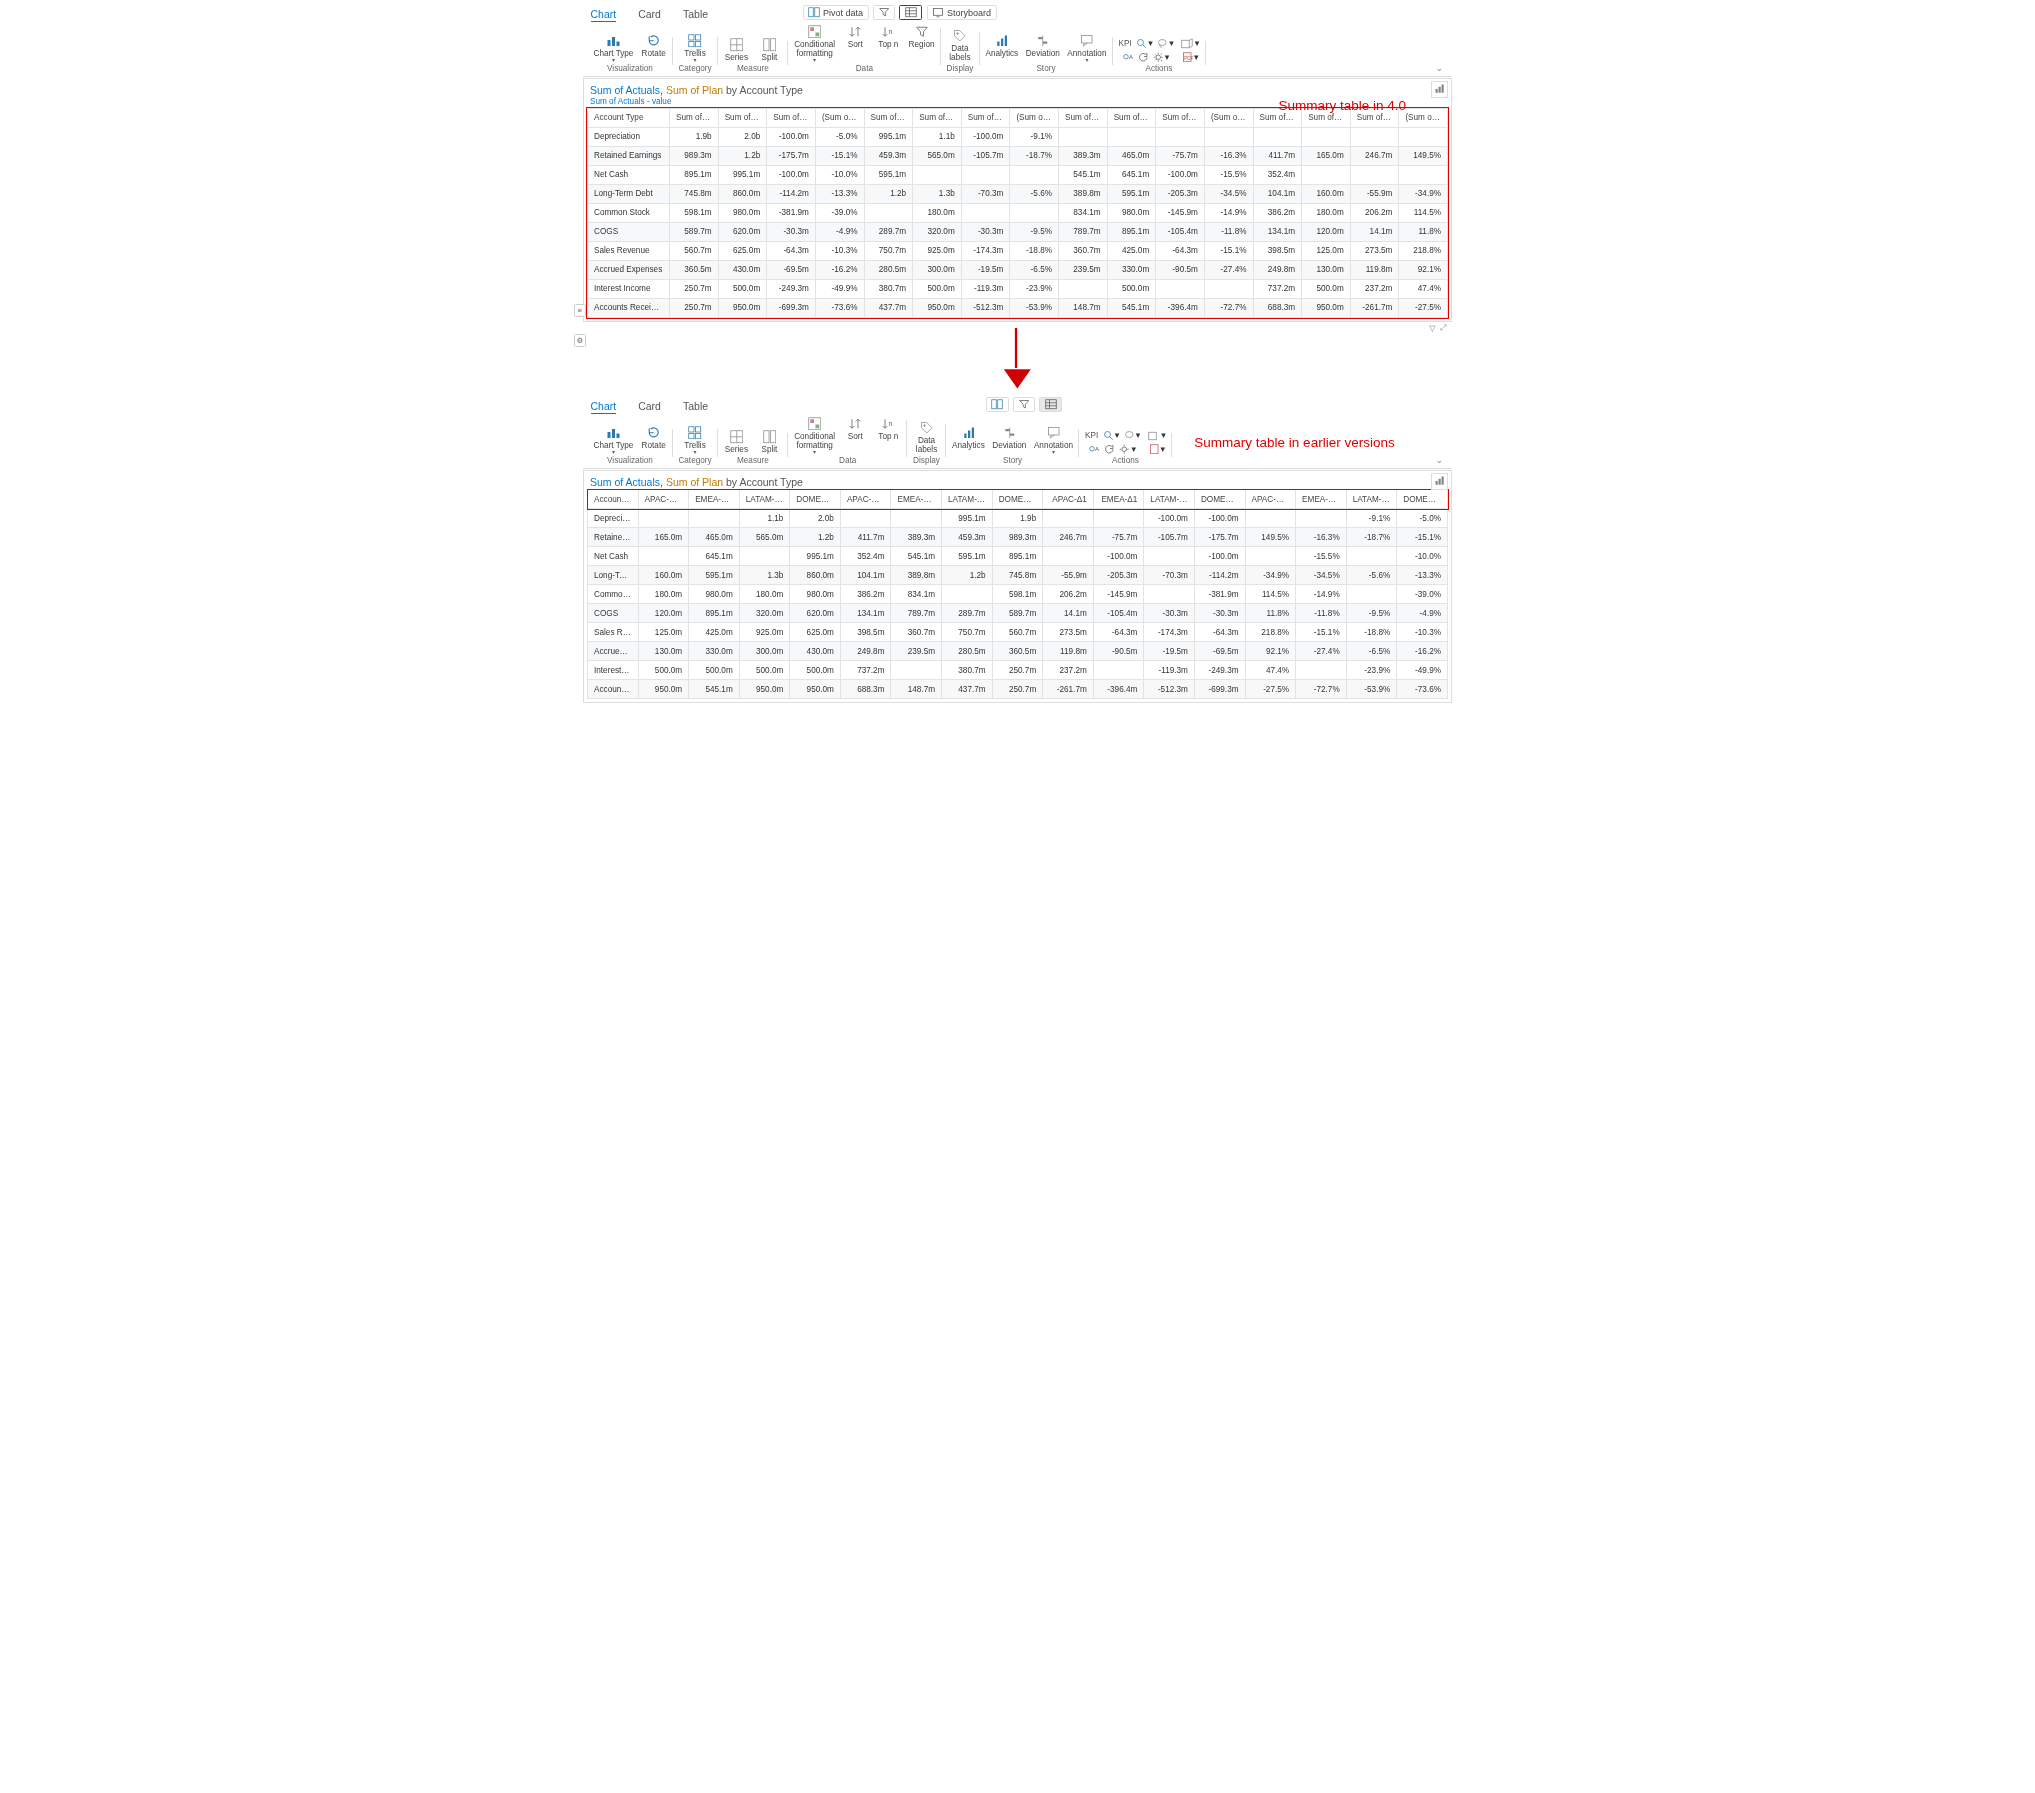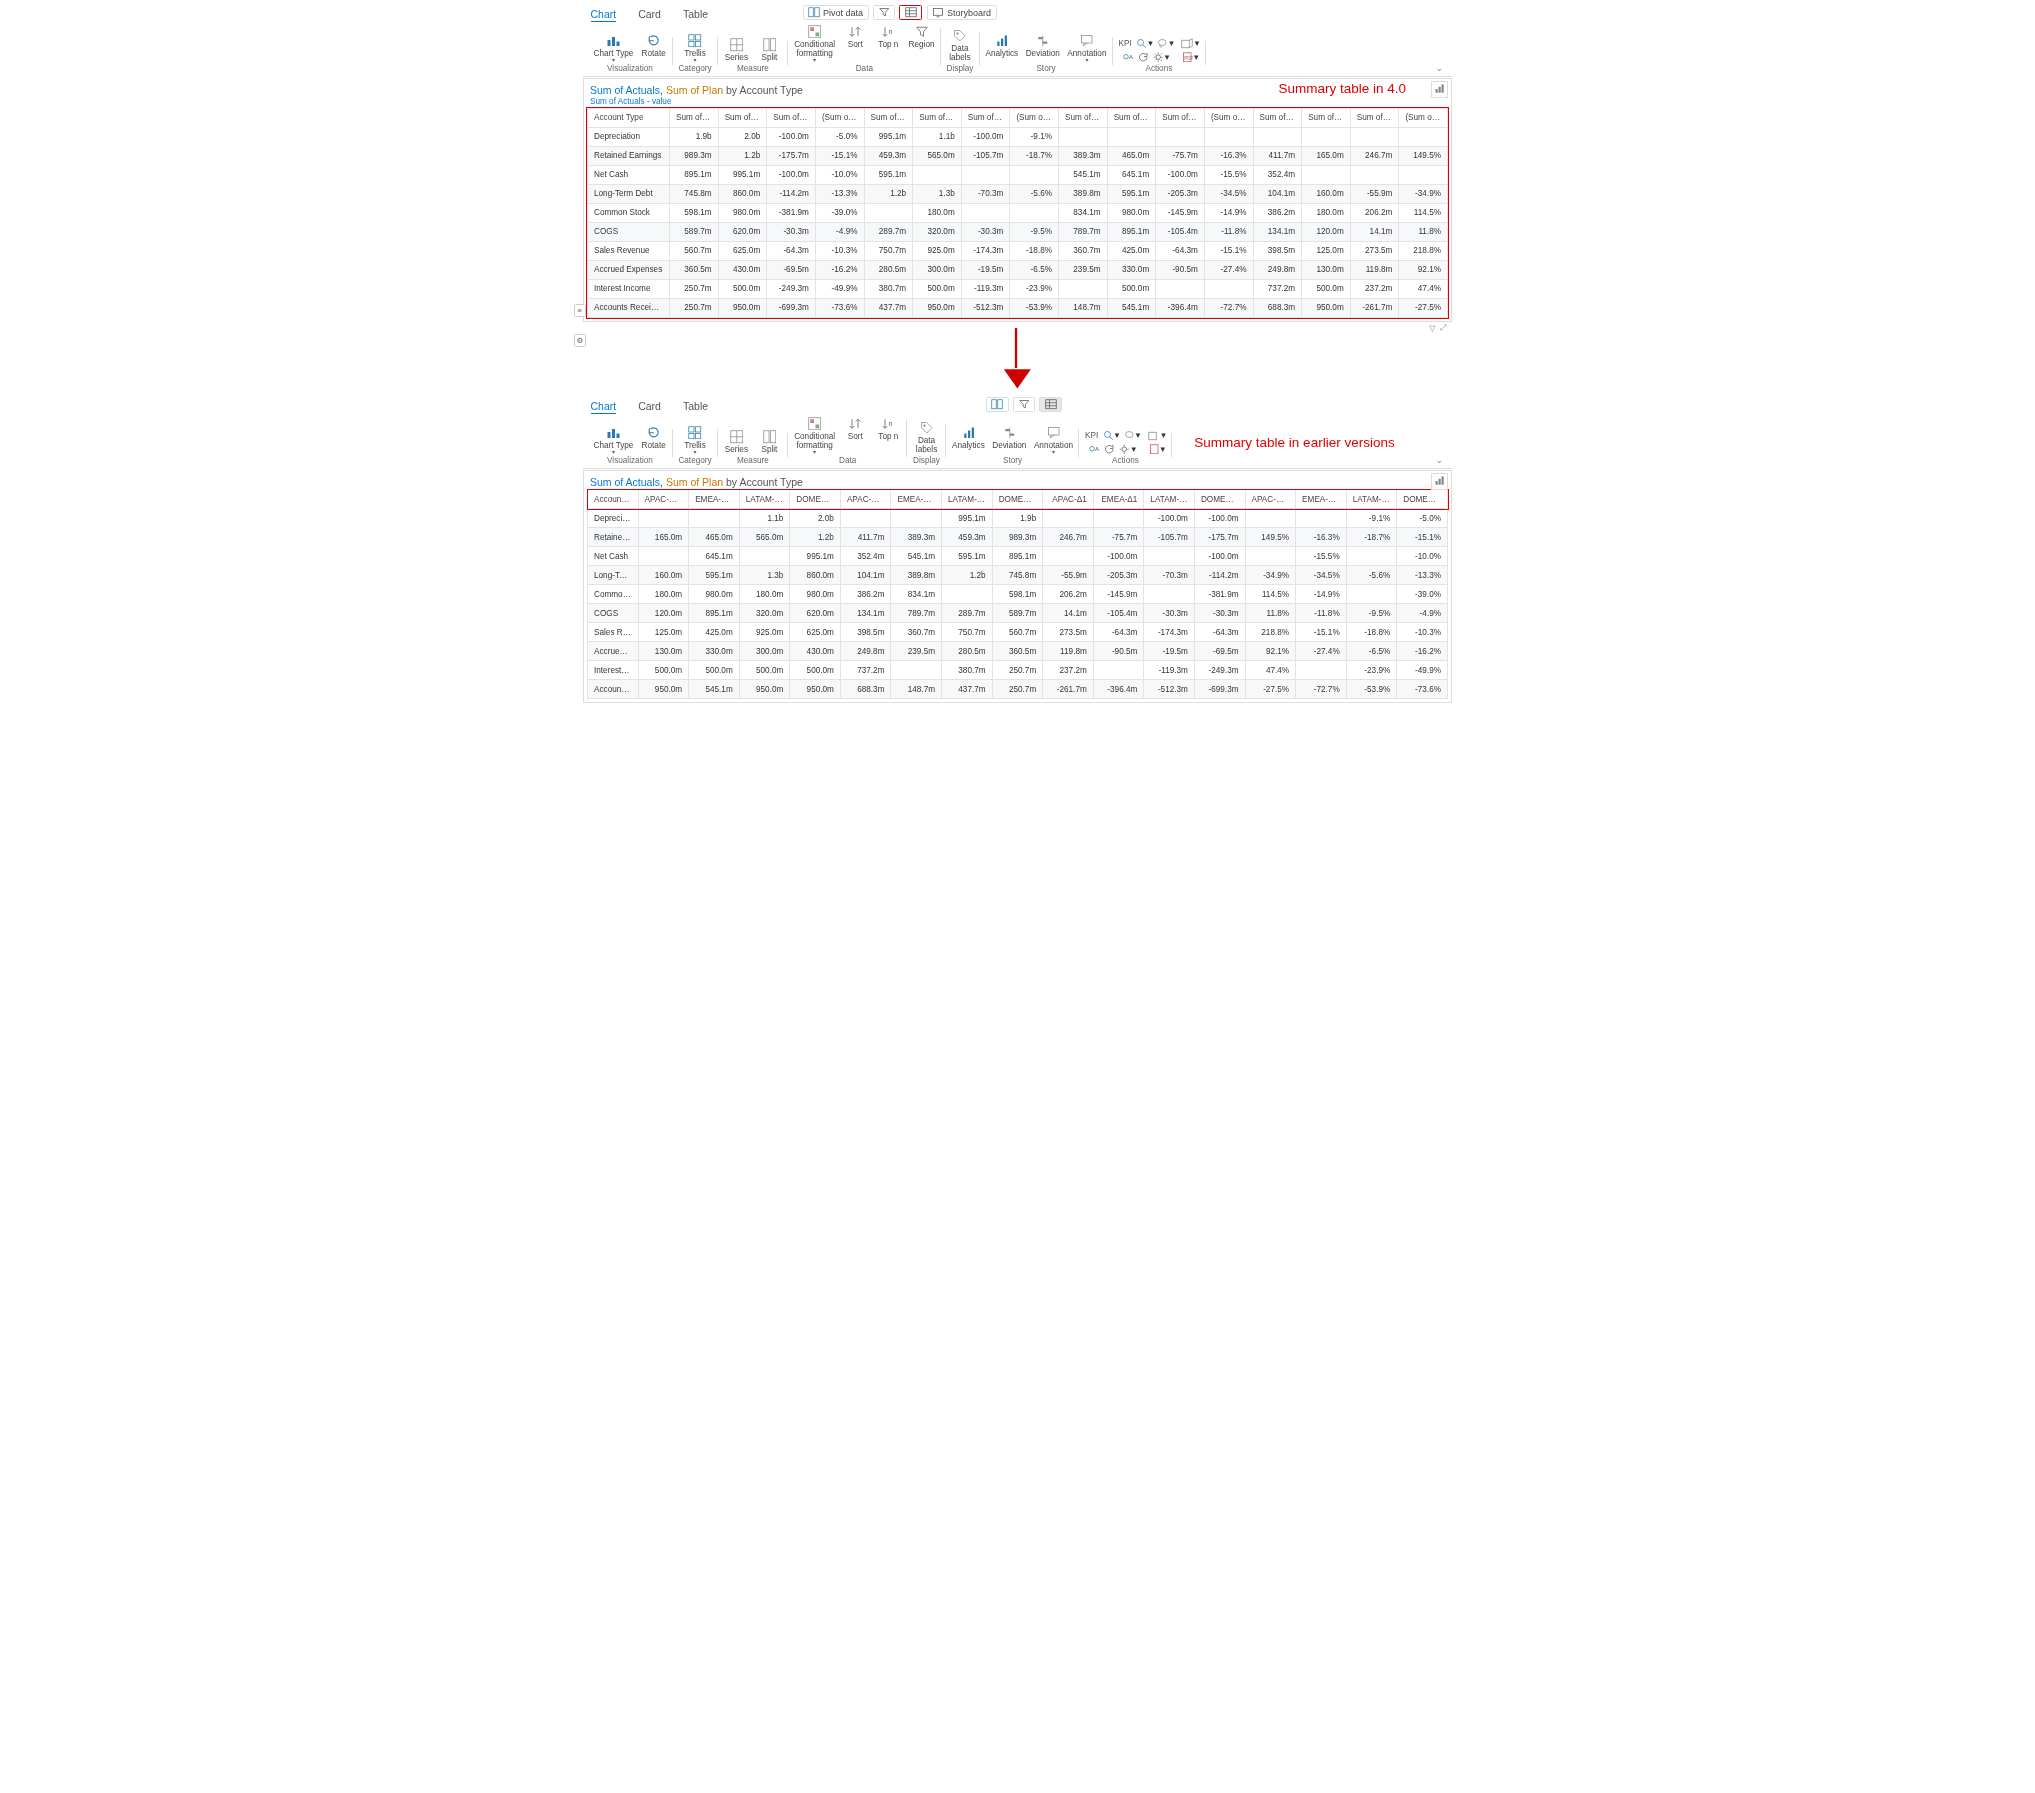--- a/index.html
+++ b/index.html
@@ -281,21 +281,21 @@
               <span class="caret">▾</span>
             </span>
       </div>
     </div>
     <div class="grp-label">Actions</div>
   </div>
   <div class="expand-corner">⌄</div>
 </div>
 
 <div class="chart-area" style="position:relative">
-  <div class="annot" style="right:45px;top:2px">Summary table in 4.0</div>
+  <div class="annot" style="right:45px;top:19px">Summary table in 4.0</div>
   <div class="chart-icon-btn">
     <svg width="12" height="10.5" viewBox="0 0 16 14">
           <rect x="2" y="8" width="3" height="5" fill="#888"></rect>
           <rect x="6" y="5" width="3" height="8" fill="#888"></rect>
           <rect x="10" y="2" width="3" height="11" fill="#888"></rect>
         </svg>
   </div>
   <div class="title-line">
     <span class="title-actuals">Sum of Actuals</span><span class="title-rest">, </span><span class="title-plan">Sum of Plan</span><span class="title-rest"> by Account Type</span>
   </div>

